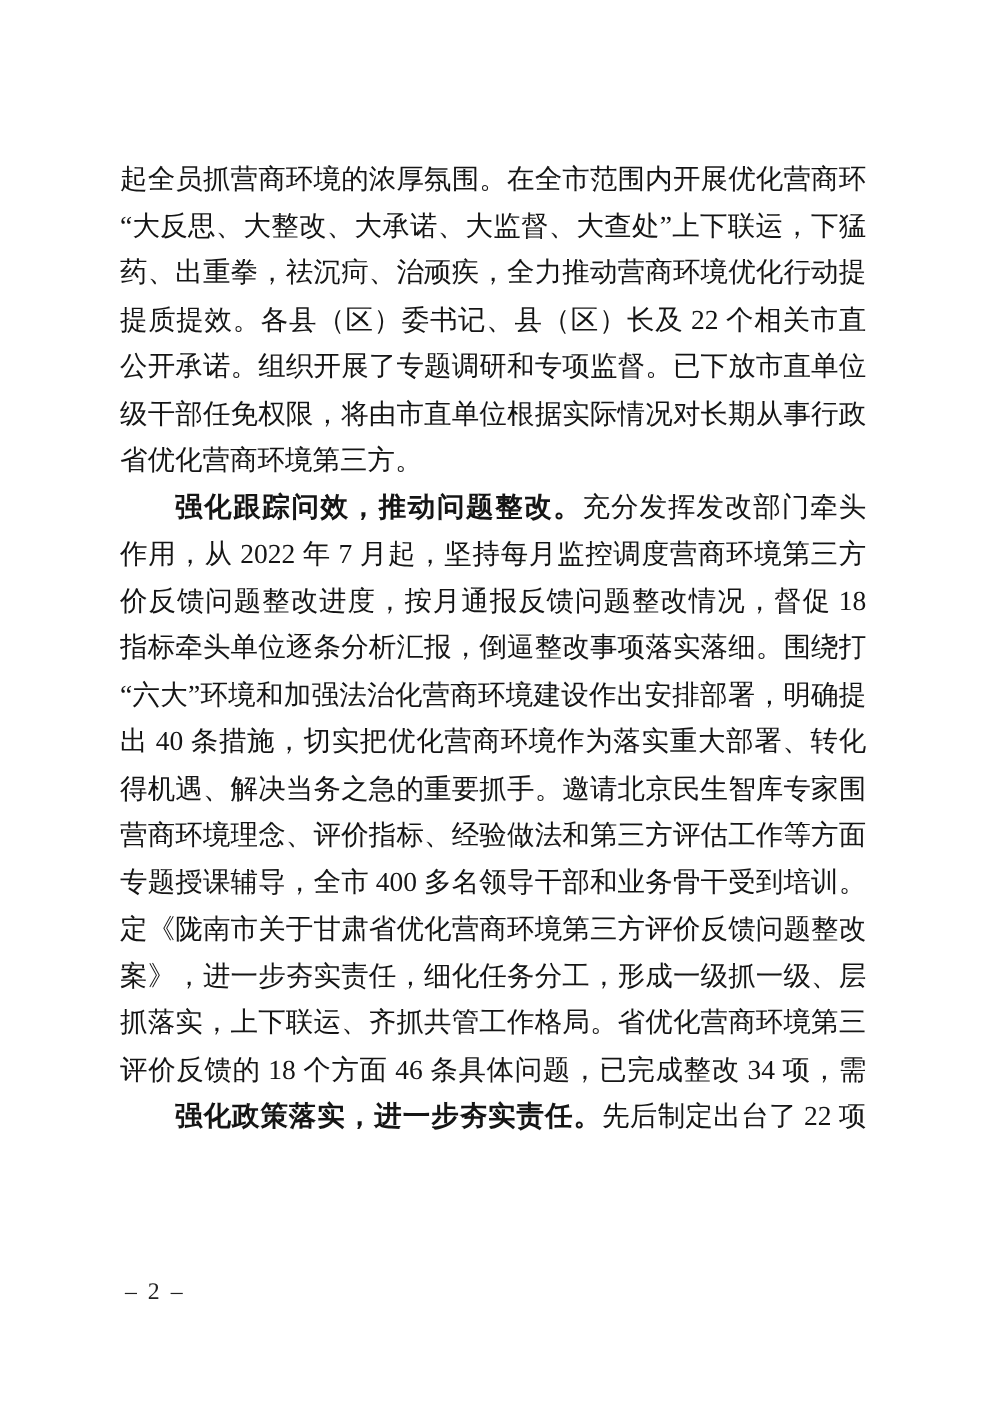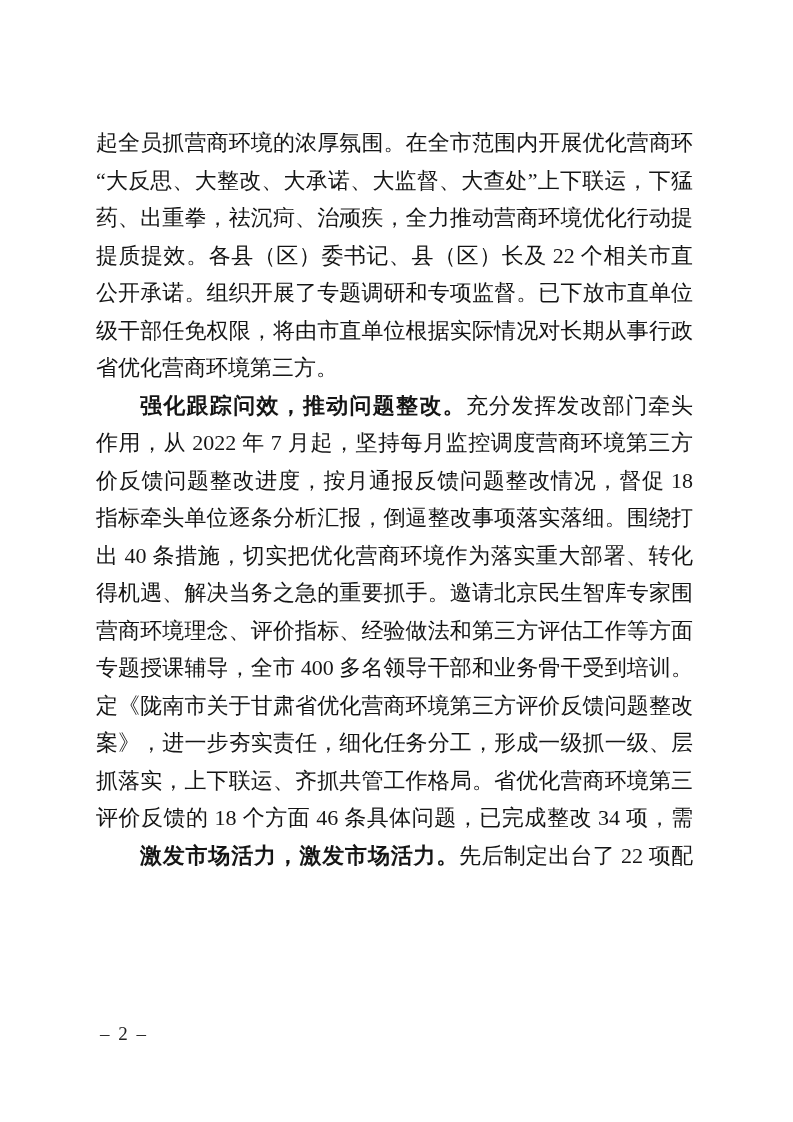--- a/index.html
+++ b/index.html
@@ -62,26 +62,27 @@
     <div class="line"><span>药、出重拳，祛沉疴、治顽疾，全力推动营商环境优化行动提速</span></div>
     <div class="line"><span>提质提效。各县（区）委书记、县（区）长及 22 个相关市直单</span></div>
     <div class="line"><span>公开承诺。组织开展了专题调研和专项监督。已下放市直单位科</span></div>
     <div class="line"><span>级干部任免权限，将由市直单位根据实际情况对长期从事行政审</span></div>
     <div class="line end"><span>省优化营商环境第三方。</span></div>
 
     <div class="line indent"><b class="lead">强化跟踪问效，推动问题整改。</b><span>充分发挥发改部门牵头抓总</span></div>
     <div class="line"><span>作用，从 2022 年 7 月起，坚持每月监控调度营商环境第三方评</span></div>
     <div class="line"><span>价反馈问题整改进度，按月通报反馈问题整改情况，督促 18 项</span></div>
     <div class="line"><span>指标牵头单位逐条分析汇报，倒逼整改事项落实落细。围绕打造</span></div>
+    <div class="line"><span>“六大”环境和加强法治化营商环境建设作出安排部署，明确提</span></div>
     <div class="line"><span>出 40 条措施，切实把优化营商环境作为落实重大部署、转化难</span></div>
     <div class="line"><span>得机遇、解决当务之急的重要抓手。邀请北京民生智库专家围绕</span></div>
     <div class="line"><span>营商环境理念、评价指标、经验做法和第三方评估工作等方面作</span></div>
     <div class="line"><span>专题授课辅导，全市 400 多名领导干部和业务骨干受到培训。制</span></div>
     <div class="line"><span>定《陇南市关于甘肃省优化营商环境第三方评价反馈问题整改方</span></div>
     <div class="line"><span>案》，进一步夯实责任，细化任务分工，形成一级抓一级、层层</span></div>
     <div class="line"><span>抓落实，上下联运、齐抓共管工作格局。省优化营商环境第三方</span></div>
     <div class="line"><span>评价反馈的 18 个方面 46 条具体问题，已完成整改 34 项，需持</span></div>
 
-    <div class="line indent"><b class="lead">激发市场活力，激发市场活力。</b><span>先后制定出台了 22 项配套</span></div>
+    <div class="line indent"><b class="lead">强化政策落实，进一步夯实责任。</b><span>先后制定出台了 22 项配套</span></div>
   </div>
 
   <div class="page-number">– 2 –</div>
 </div>
 
 </body></html>

